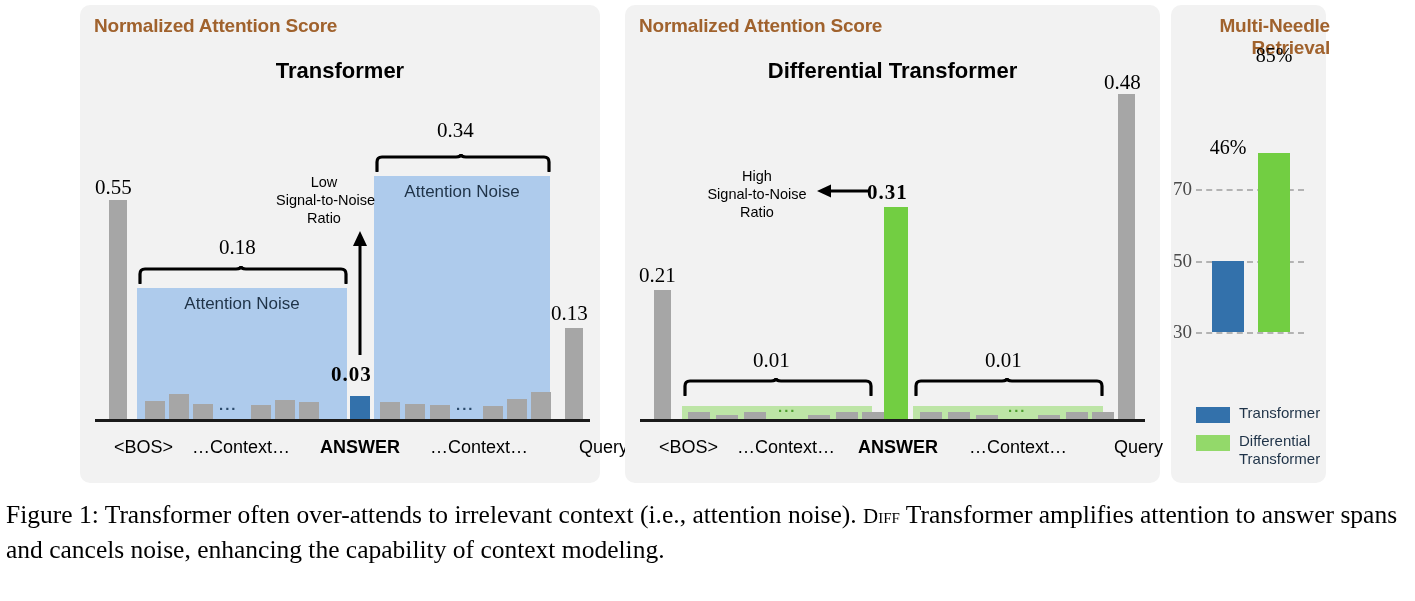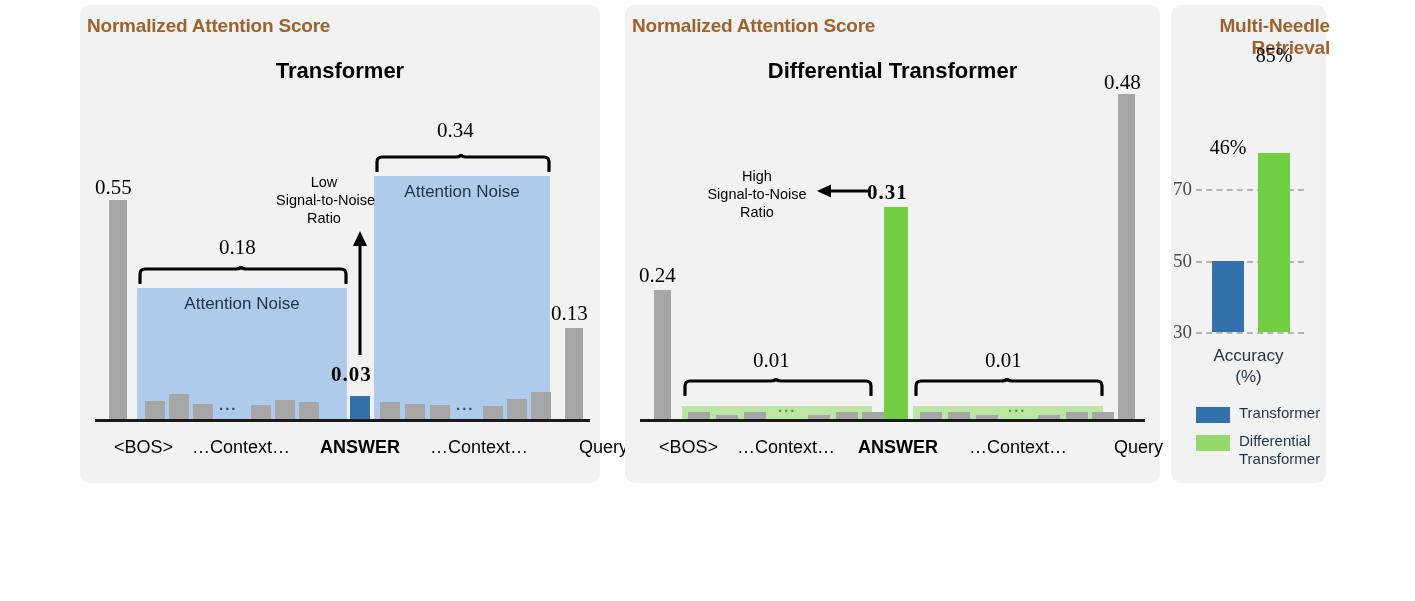--- a/index.html
+++ b/index.html
@@ -17,21 +17,21 @@
     position:absolute;
     background:#f2f2f2;
     border-radius:10px;
   }
   #panel-transformer{left:80px;top:5px;width:520px;height:478px;}
   #panel-diff{left:625px;top:5px;width:535px;height:478px;}
   #panel-needle{left:1171px;top:5px;width:155px;height:478px;}
 
   .panel-header{
     position:absolute;
-    left:7px;top:10px;
+    left:14px;top:10px;
     font-size:19px;font-weight:bold;
     color:#a0622d;
     letter-spacing:-0.2px;
     line-height:22px;
   }
   #panel-needle .panel-header{left:4px;width:155px;text-align:right;}
 
   .panel-title{
     position:absolute;
     width:100%;
@@ -254,21 +254,21 @@
     <div class="bar bar-gray" style="left:280px;width:22px;height:7px;"></div>
     <div class="bar bar-gray" style="left:308px;width:22px;height:7px;"></div>
     <div class="bar bar-gray" style="left:336px;width:22px;height:4px;"></div>
     <div class="dots" style="left:368px;bottom:7px;color:#4f9f2f;">...</div>
     <div class="bar bar-gray" style="left:398px;width:22px;height:4px;"></div>
     <div class="bar bar-gray" style="left:426px;width:22px;height:7px;"></div>
     <div class="bar bar-gray" style="left:452px;width:22px;height:7px;"></div>
 
     <div class="bar bar-gray" style="left:478px;width:17px;height:325px;"></div>
 
-    <div class="val" style="left:-1px;top:163px;">0.24</div>
+    <div class="val" style="left:-1px;top:163px;">0.21</div>
     <div class="val val-bold" style="left:227px;top:80px;">0.31</div>
     <div class="val" style="left:464px;top:-30px;">0.48</div>
     <div class="val" style="left:113px;top:248px;">0.01</div>
     <div class="val" style="left:345px;top:248px;">0.01</div>
 
     <div class="brace" style="left:42px;top:278px;">
       <svg width="192" height="18" viewBox="0 0 192 18">
         <path d="M3 17 L3 8 Q3 3 8 3 L89 3 Q94 3 94 0 Q94 3 99 3 L184 3 Q189 3 189 8 L189 17" fill="none" stroke="#000" stroke-width="3.2" stroke-linecap="round"></path>
       </svg>
     </div>
@@ -314,31 +314,30 @@
     <div class="ylabel" style="top:161px;">50</div>
     <div class="ylabel" style="top:232px;">30</div>
 
     <div class="nbar bar-blue" style="left:16px;height:71px;"></div>
     <div class="nbar bar-green" style="left:62px;height:179px;"></div>
 
     <div class="nbar-label" style="left:-3px;top:36px;">46%</div>
     <div class="nbar-label" style="left:43px;top:-56px;">85%</div>
   </div>
 
-  <div class="axis-caption" style="top:345px;">
-    <div>Accuracy</div>
-    <div>(%)</div>
-  </div>
 
   <div class="legend" style="top:404px;width:120px;height:70px;">
     <div class="legend-row" style="left:0;top:0;">
       <span class="legend-swatch" style="background:#3371ab;"></span>
       <span class="legend-text">Transformer</span>
     </div>
     <div class="legend-row" style="left:0;top:28px;">
       <span class="legend-swatch" style="background:#93d96a;"></span>
       <span class="legend-text">Differential
 Transformer</span>
     </div>
   </div>
 
+  <div class="caption">
+    <span>Figure 1: Transformer often over-attends to irrelevant context (i.e., attention noise). </span><span class="smallcaps" style="font-variant:small-caps;">Diff</span><span> Transformer amplifies attention to answer spans and cancels noise, enhancing the capability of context modeling.</span>
+  </div>
 
 </div>
 
 </body></html>

